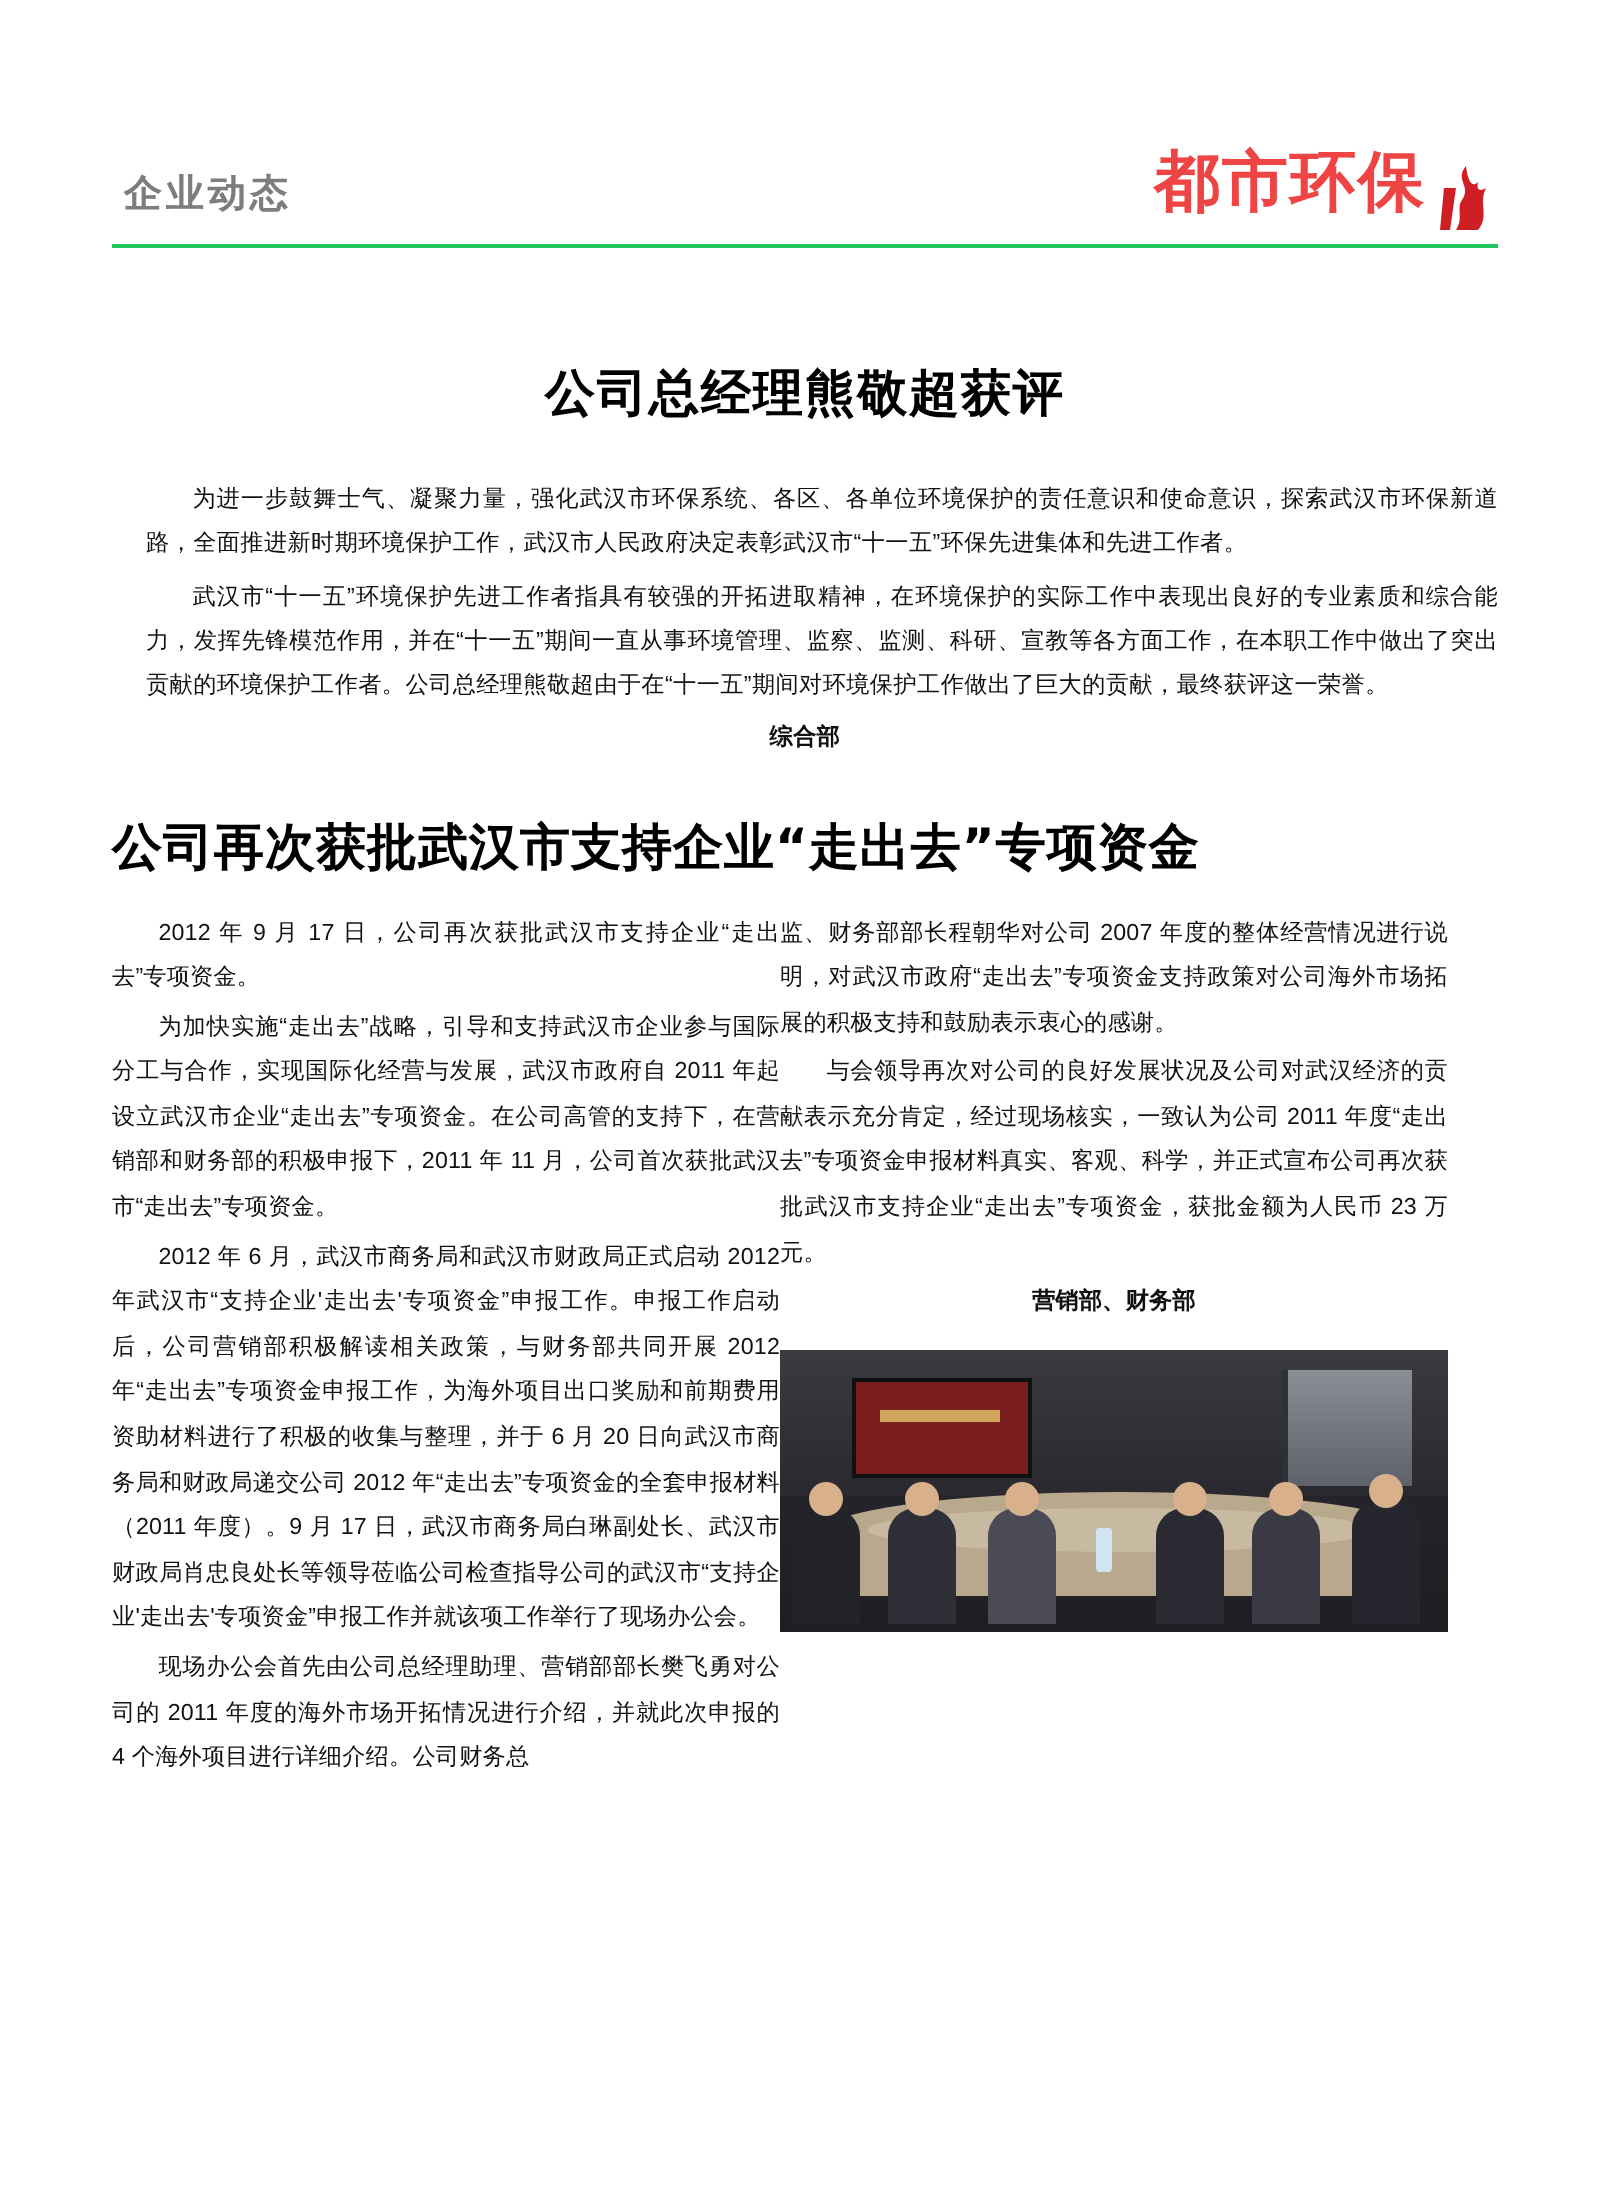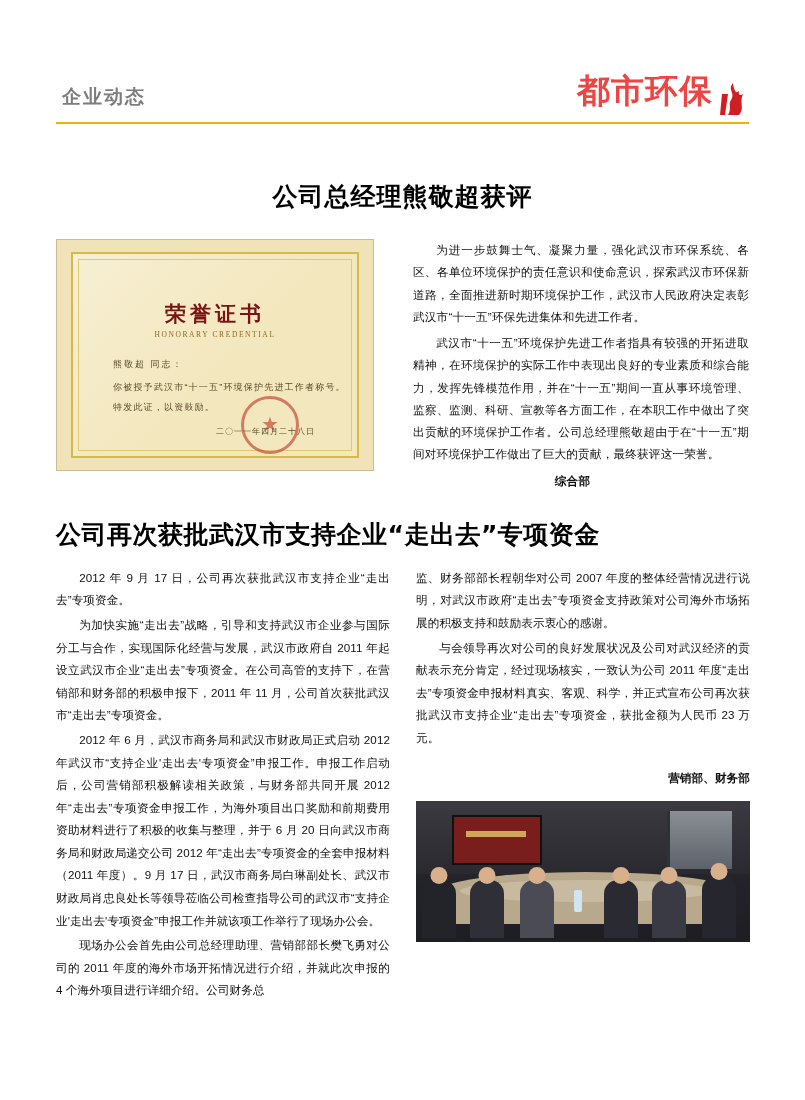--- a/index.html
+++ b/index.html
@@ -21,21 +21,21 @@
     height: 1100px;
     box-sizing: border-box;
     padding: 0 56px;
   }
 
   
   .masthead {
     position: relative;
     height: 62px;
     margin-top: 60px;
-    border-bottom: 2px solid #eab308;
+    border-bottom: 2px solid #22c55e;
   }
   .masthead-section {
     position: absolute;
     left: 6px;
     bottom: 12px;
     font-size: 19px;
     letter-spacing: 2px;
     color: #7d7d7d;
     font-family: "DejaVu Sans", sans-serif;
     font-weight: bold;
@@ -196,40 +196,39 @@
     font-family: "DejaVu Sans", sans-serif;
     font-weight: bold;
     font-size: 25px;
     letter-spacing: 0.5px;
     color: #000;
   }
 
   .two-col {
     margin-top: 16px;
     display: flex;
-    gap: 26px;
   }
   .col {
     width: 334px;
     flex: 0 0 334px;
     font-size: 11.6px;
     line-height: 1.95;
     text-align: justify;
     color: #111;
     letter-spacing: 0.1px;
   }
   .col p {
     margin: 0 0 2px 0;
     text-indent: 2em;
   }
   .col p.noindent { text-indent: 0; }
   .byline2 {
-    text-align: right;
-    font-weight: bold;
-    margin-top: 17px;
+    text-align: center;
+    font-weight: bold;
+    margin-top: 2px;
     font-size: 11.6px;
   }
 
   
   .photo {
     position: relative;
     margin-top: 12px;
     width: 334px;
     height: 141px;
     background: linear-gradient(#2b2b33, #1d1d22);
@@ -321,33 +320,20 @@
       </svg>
     </div>
   </div>
 
   <div class="headline-1">
     <div>公司总经理熊敬超获评</div>
   </div>
 
   <div class="article1-body">
 
-    <div class="cert-wrap">
-      <div class="cert">
-        <div class="cert-inner">
-          <div class="cert-title">荣誉证书</div>
-          <div class="cert-subtitle">HONORARY CREDENTIAL</div>
-          <div class="cert-name">熊敬超  同志：</div>
-          <div class="cert-line l1">你被授予武汉市“十一五”环境保护先进工作者称号。</div>
-          <div class="cert-line l2">特发此证，以资鼓励。</div>
-          <div class="cert-seal"></div>
-          <div class="cert-date">二〇一一年四月二十八日</div>
-        </div>
-      </div>
-    </div>
 
     <div class="article1-text">
       <p>为进一步鼓舞士气、凝聚力量，强化武汉市环保系统、各区、各单位环境保护的责任意识和使命意识，探索武汉市环保新道路，全面推进新时期环境保护工作，武汉市人民政府决定表彰武汉市“十一五”环保先进集体和先进工作者。</p>
       <p>武汉市“十一五”环境保护先进工作者指具有较强的开拓进取精神，在环境保护的实际工作中表现出良好的专业素质和综合能力，发挥先锋模范作用，并在“十一五”期间一直从事环境管理、监察、监测、科研、宣教等各方面工作，在本职工作中做出了突出贡献的环境保护工作者。公司总经理熊敬超由于在“十一五”期间对环境保护工作做出了巨大的贡献，最终获评这一荣誉。</p>
       <div class="byline">综合部</div>
     </div>
 
   </div>
 
   <div class="headline-2">公司再次获批武汉市支持企业“走出去”专项资金</div>

